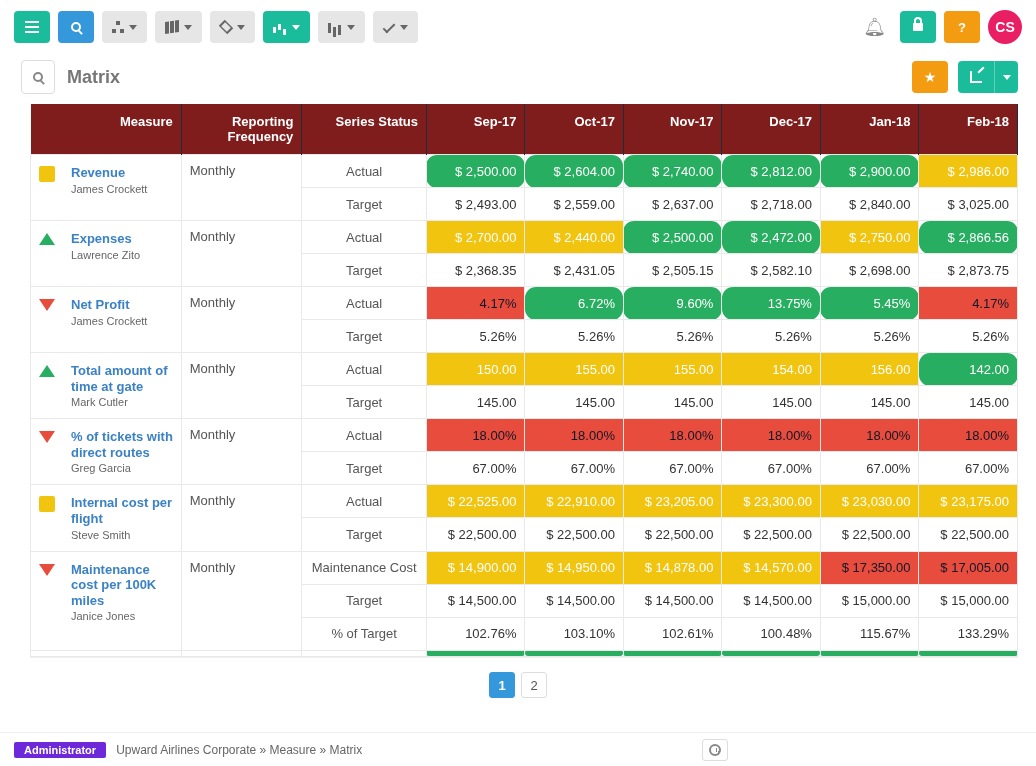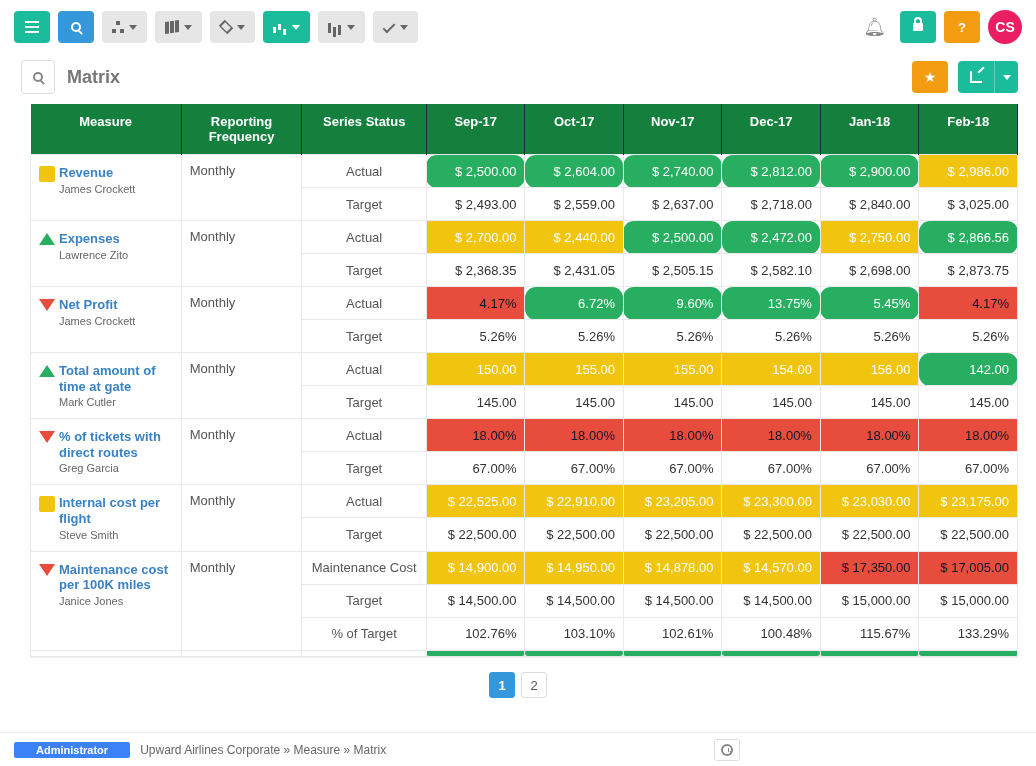--- a/index.html
+++ b/index.html
@@ -79,23 +79,23 @@
   
   .table-wrap {
     margin: 0 18px 0 30px;
     width: calc(1036px - 48px);
     height: 554px;
     overflow:auto;
     border-bottom:1px solid #eee;
   }
   table { border-collapse:collapse; width:100%; table-layout:fixed; }
   th {
-    background:#15803d;
+    background:#7f1d1d;
     color:#fff;
-    text-align:center;
+    text-align:right;
     font-weight:600;
     font-size:13px;
     padding:10px 8px;
     border-right:1px solid #1f2d3a;
     vertical-align:top;
     height:48px;
   }
   col.col-measure { width:150px; }
   col.col-freq    { width:120px; }
   col.col-status  { width:124px; }
@@ -103,21 +103,21 @@
   td {
     border:1px solid #e9e9e9;
     padding:8px;
     font-size:13px;
     vertical-align:middle;
     background:#fff;
     height:33px;
   }
   td.freq { white-space:nowrap; color:#555; }
   td.measure-cell { vertical-align:top; padding:10px 6px 10px 8px; }
-  .measure-row { display:flex; gap:4px; align-items:flex-start; }
+  .measure-row { display:flex; gap:16px; align-items:flex-start; }
   .ind-sq {
     width:16px; height:16px; border-radius:2px; margin-top:1px; flex-shrink:0;
   }
   .ind-arrow-up, .ind-arrow-down {
     width:0; height:0; flex-shrink:0; margin-top:2px;
     border-left:8px solid transparent; border-right:8px solid transparent;
   }
   .ind-arrow-up   { border-bottom:12px solid; }
   .ind-arrow-down { border-top:12px solid; }
   .measure-link { color:#3b82c4; font-weight:600; font-size:13px; line-height:1.2; display:block; }
@@ -143,23 +143,23 @@
     position:absolute; bottom:0; left:0; right:0;
     border-top:1px solid #eee;
     display:flex; align-items:center;
     height:34px;
     padding:0 14px;
     color:#666; font-size:12px;
     gap:10px;
     background:#fff;
   }
   .badge-admin {
-    background:#3b82f6; color:#fff;
+    background:#6d28d9; color:#fff;
     font-size:11px; font-weight:600;
-    padding:2px 22px; border-radius:2px;
+    padding:2px 10px; border-radius:2px;
   }
   .footer .iconbtn {
     border:1px solid #ddd; border-radius:3px;
     width:26px; height:22px;
     display:flex; align-items:center; justify-content:center;
     color:#888; font-size:12px;
   }
   
   .icon { display:inline-block; }
   .icon-menu { width:14px; height:2px; background:currentColor; box-shadow:0 -5px 0 currentColor, 0 5px 0 currentColor; }

